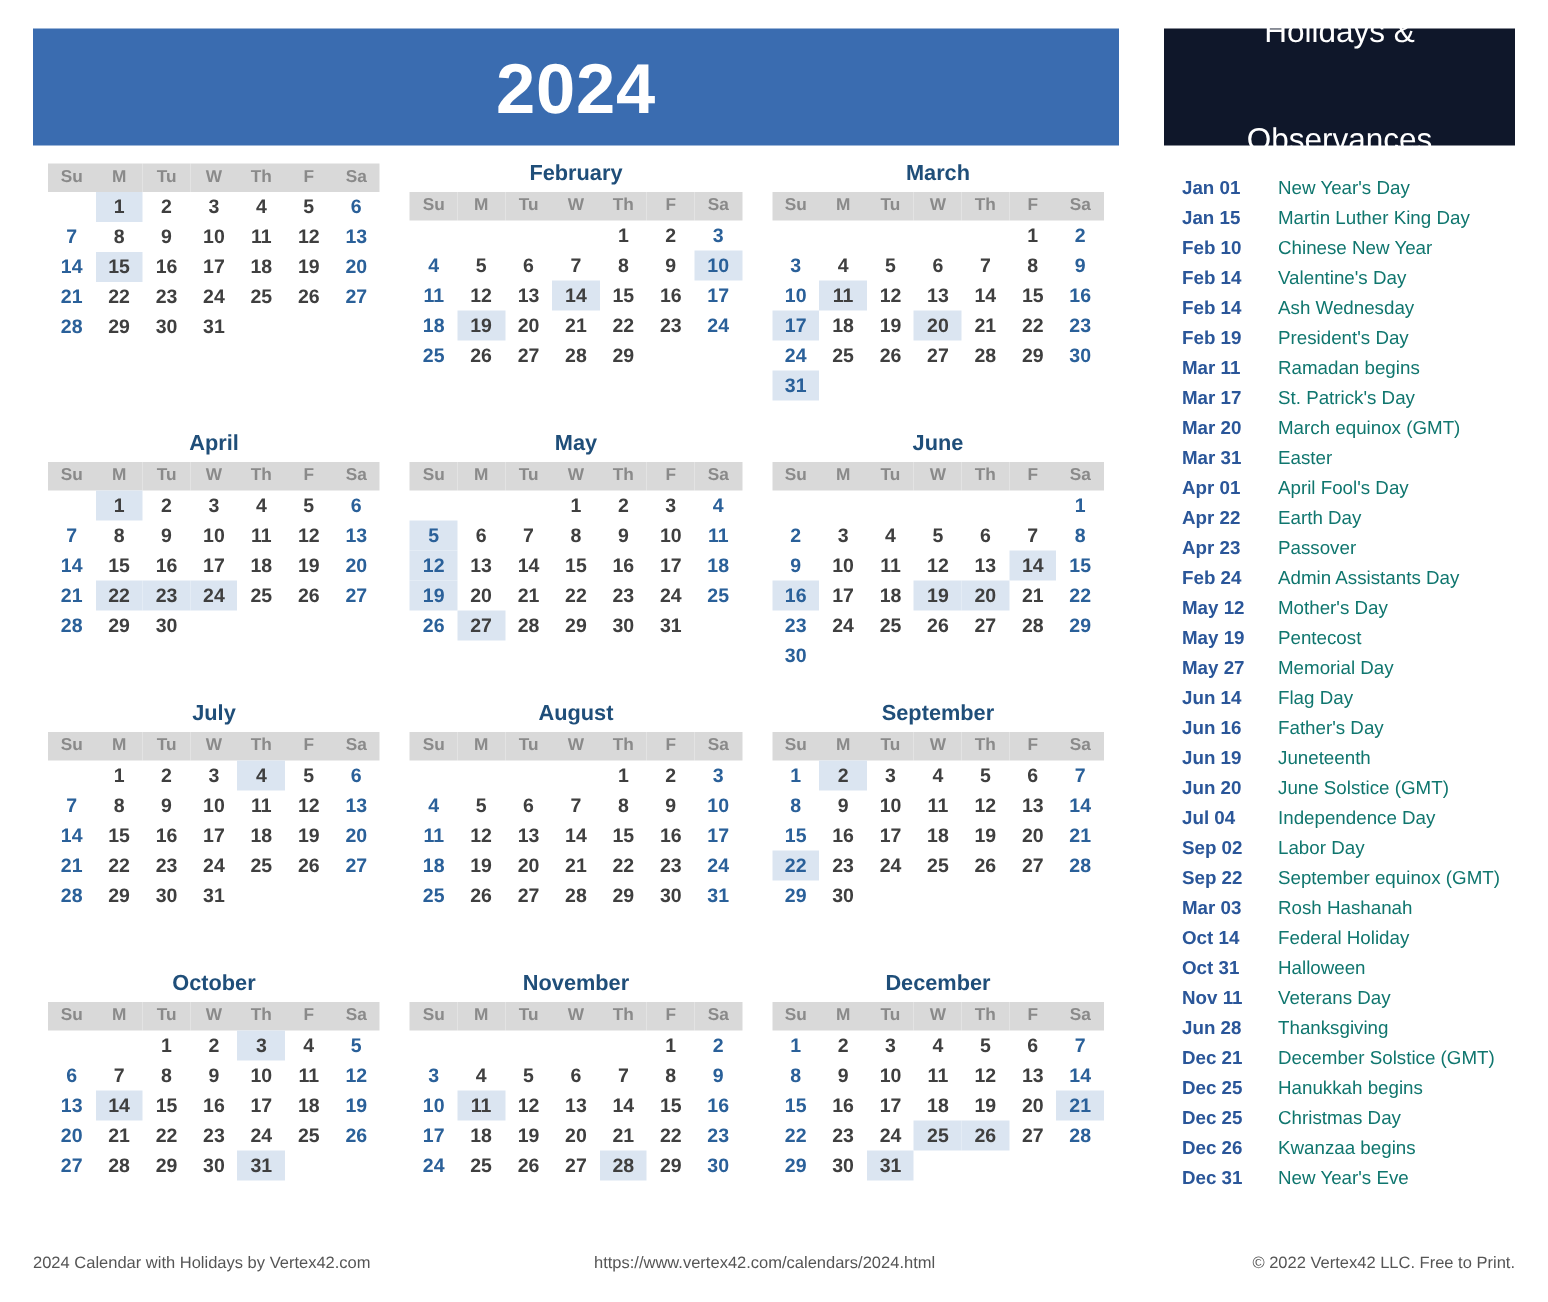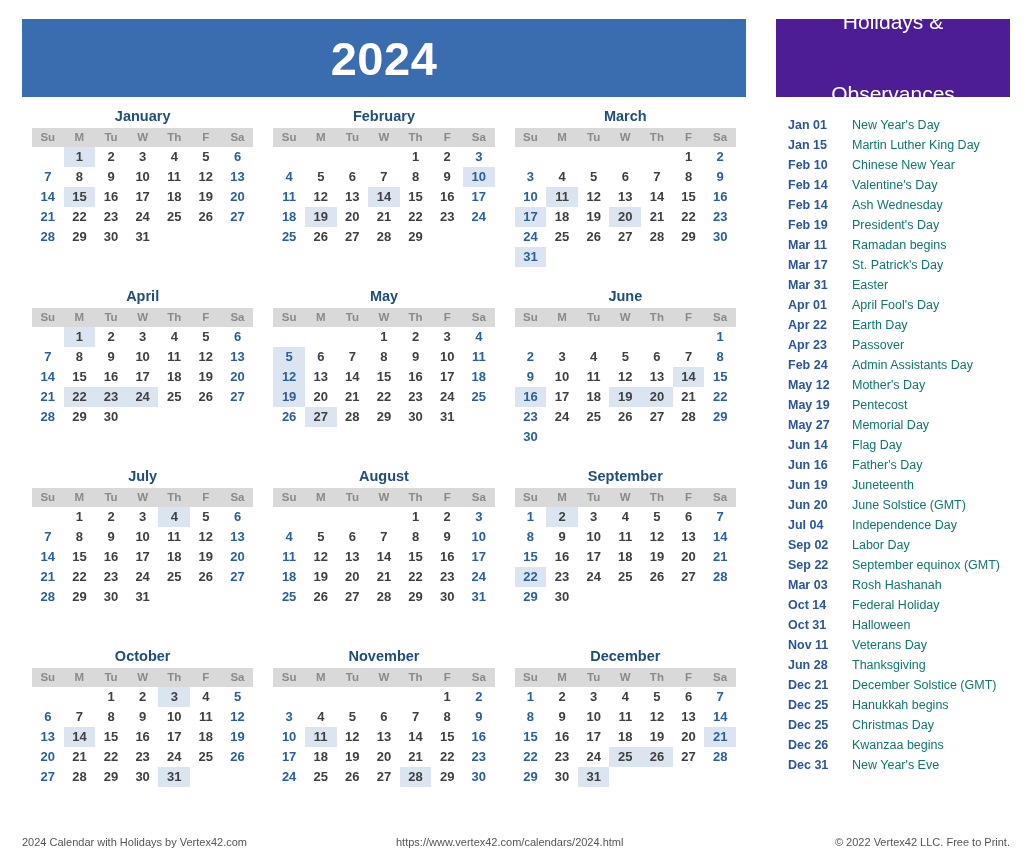--- a/index.html
+++ b/index.html
@@ -83,21 +83,21 @@
   table.month-table td.empty { color: transparent; }
 
   
   .side-col {
     position: absolute;
     left: 776px; top: 19px;
     width: 234px;
   }
   .side-banner {
     height: 78px;
-    background: #4c1d95;
+    background: #0f172a;
     display: flex;
     flex-direction: column;
     align-items: center;
     justify-content: center;
     color: #ffffff;
     font-size: 21px;
     line-height: 1.33;
     gap: 44px;
   }
   .side-banner span { display: block; }
@@ -141,21 +141,20 @@
 <div class="page">
 
   <div class="cal-col">
 
     <div class="year-banner">
       <div class="year-text">2024</div>
     </div>
 
     <div class="months-grid">
         <div class="month">
-          <div class="month-name">January</div>
           <table class="month-table">
             <thead>
               <tr>
                 <th>Su</th>
                 <th>M</th>
                 <th>Tu</th>
                 <th>W</th>
                 <th>Th</th>
                 <th>F</th>
                 <th>Sa</th>
@@ -956,20 +955,24 @@
         </div>
         <div class="holiday-row">
           <div class="h-date">Mar 11</div>
           <div class="h-name">Ramadan begins</div>
         </div>
         <div class="holiday-row">
           <div class="h-date">Mar 17</div>
           <div class="h-name">St. Patrick's Day</div>
         </div>
         <div class="holiday-row">
+          <div class="h-date">Mar 20</div>
+          <div class="h-name">March equinox (GMT)</div>
+        </div>
+        <div class="holiday-row">
           <div class="h-date">Mar 31</div>
           <div class="h-name">Easter</div>
         </div>
         <div class="holiday-row">
           <div class="h-date">Apr 01</div>
           <div class="h-name">April Fool's Day</div>
         </div>
         <div class="holiday-row">
           <div class="h-date">Apr 22</div>
           <div class="h-name">Earth Day</div>

